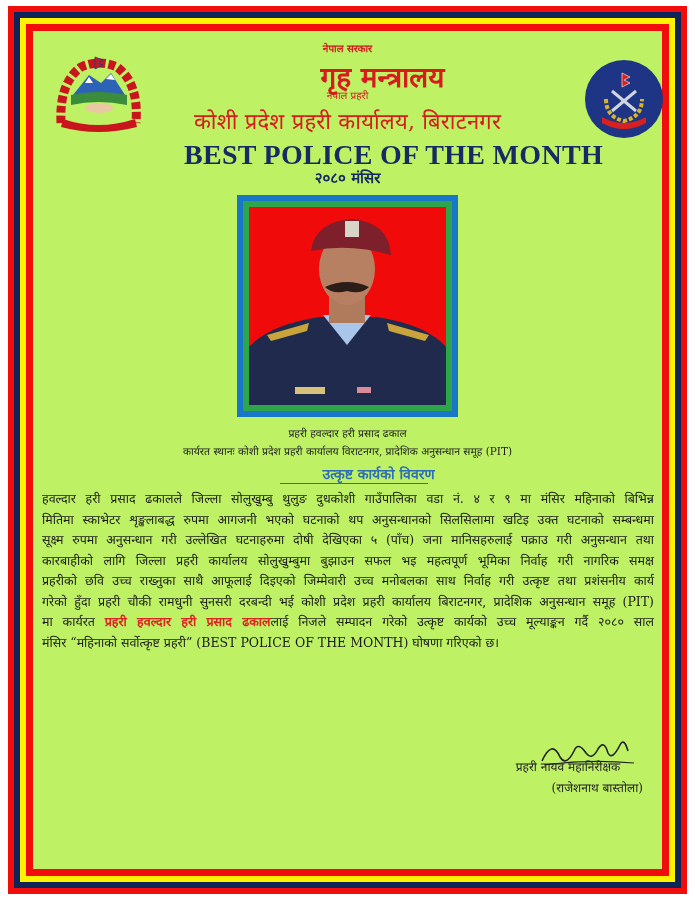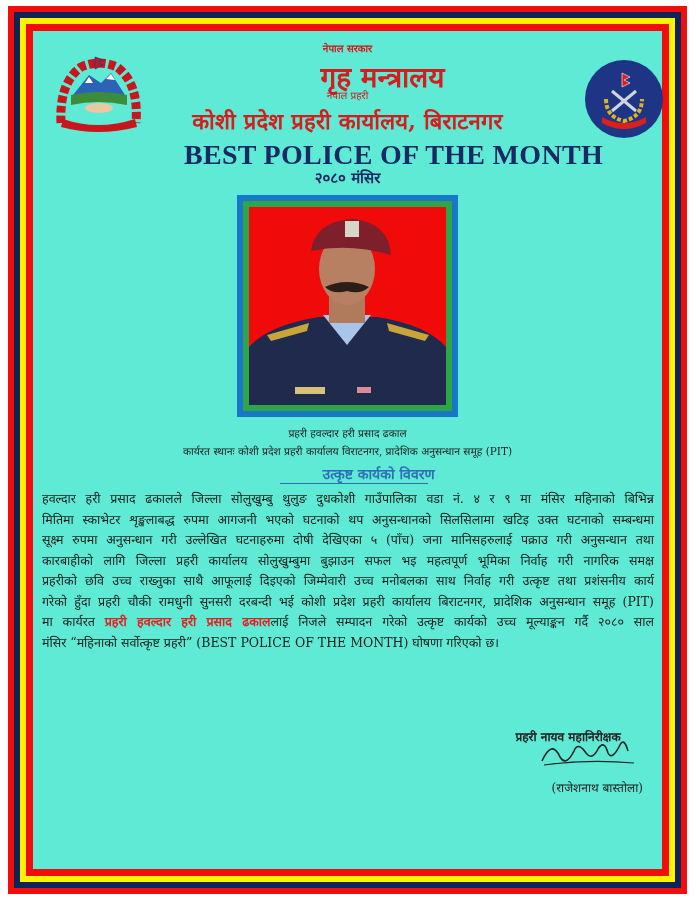--- a/index.html
+++ b/index.html
@@ -3,27 +3,27 @@
 <meta charset="utf-8">
 <style>
   html, body { margin: 0; padding: 0; background: #ffffff; }
   body { width: 696px; height: 901px; position: relative; overflow: hidden; font-family: "DejaVu Serif", serif; }
 
   .frame { position: absolute; box-sizing: border-box; }
   .f1 { left: 8px;  top: 6px;  width: 679px; height: 888px; background: #f20d0d; }
   .f2 { left: 14px; top: 12px; width: 667px; height: 876px; background: #0e2357; }
   .f3 { left: 20px; top: 18px; width: 655px; height: 864px; background: #fdf200; }
   .f4 { left: 26px; top: 24px; width: 643px; height: 852px; background: #f20d0d; }
-  .sheet { position: absolute; left: 33px; top: 31px; width: 629px; height: 838px; background: #5eead4; }
+  .sheet { position: absolute; left: 33px; top: 31px; width: 629px; height: 838px; background: #bef264; }
 
   .center { position: absolute; left: 0; width: 629px; text-align: center; }
   .gov { top: 10px; font-size: 10px; color: #d01b1b; font-weight: bold; }
   .ministry { top: 26px; font-size: 28px; color: #d61c1c; font-weight: bold; margin-left: 35px; }
   .police { top: 57px; font-size: 10px; color: #d01b1b; font-weight: normal; }
-  .office { top: 74px; font-size: 22px; color: #d61c1c; font-weight: bold; letter-spacing: 0.2px; }
+  .office { top: 74px; font-size: 22px; color: #d61c1c; font-weight: normal; letter-spacing: 0.2px; }
   .title { top: 108px; font-family: "Liberation Serif", serif; font-size: 28px; font-weight: bold; color: #172a63; letter-spacing: 0.3px; padding-left: 46px; }
   .date { top: 136px; font-size: 15px; font-weight: bold; color: #172a63; }
 
   .emblem-left { position: absolute; left: 18px; top: 22px; width: 95px; height: 85px; }
   .emblem-right { position: absolute; left: 551px; top: 28px; width: 80px; height: 80px; }
 
   .photo-frame { position: absolute; left: 204px; top: 164px; width: 221px; height: 222px; background: #1877c6; }
   .photo-green { position: absolute; left: 6px; top: 6px; width: 209px; height: 210px; background: #2ea44b; }
   .photo-red { position: absolute; left: 6px; top: 6px; width: 197px; height: 198px; background: #f00a0a; overflow: hidden; }
 
@@ -31,21 +31,21 @@
   .caption-place { top: 413px; font-size: 10.5px; color: #222; }
   .section-title { top: 433px; font-size: 14px; font-weight: bold; color: #2f6fb8; padding-left: 31px; }
   .underline { position: absolute; top: 452px; left: 247px; width: 148px; height: 1px; background: #2f6fb8; }
 
   .body-text { position: absolute; left: 9px; top: 458px; width: 612px; font-size: 12.5px; line-height: 20.5px; color: #1a1a1a; text-align: justify; }
   .body-line { display: block; white-space: nowrap; text-align-last: justify; }
   .body-line.last { text-align-last: left; }
   .hl { color: #e02121; font-weight: bold; }
 
   .signature { position: absolute; left: 505px; top: 700px; width: 100px; height: 40px; }
-  .sig-title { position: absolute; left: 460px; top: 697px; width: 150px; text-align: center; font-size: 12px; color: #222; font-weight: bold; }
+  .sig-title { position: absolute; left: 460px; top: 727px; width: 150px; text-align: center; font-size: 12px; color: #222; }
   .sig-name { position: absolute; left: 460px; top: 748px; width: 150px; text-align: right; font-size: 12px; color: #222; }
 </style>
 </head>
 <body>
 
 <div class="frame f1"></div>
 <div class="frame f2"></div>
 <div class="frame f3"></div>
 <div class="frame f4"></div>
 

